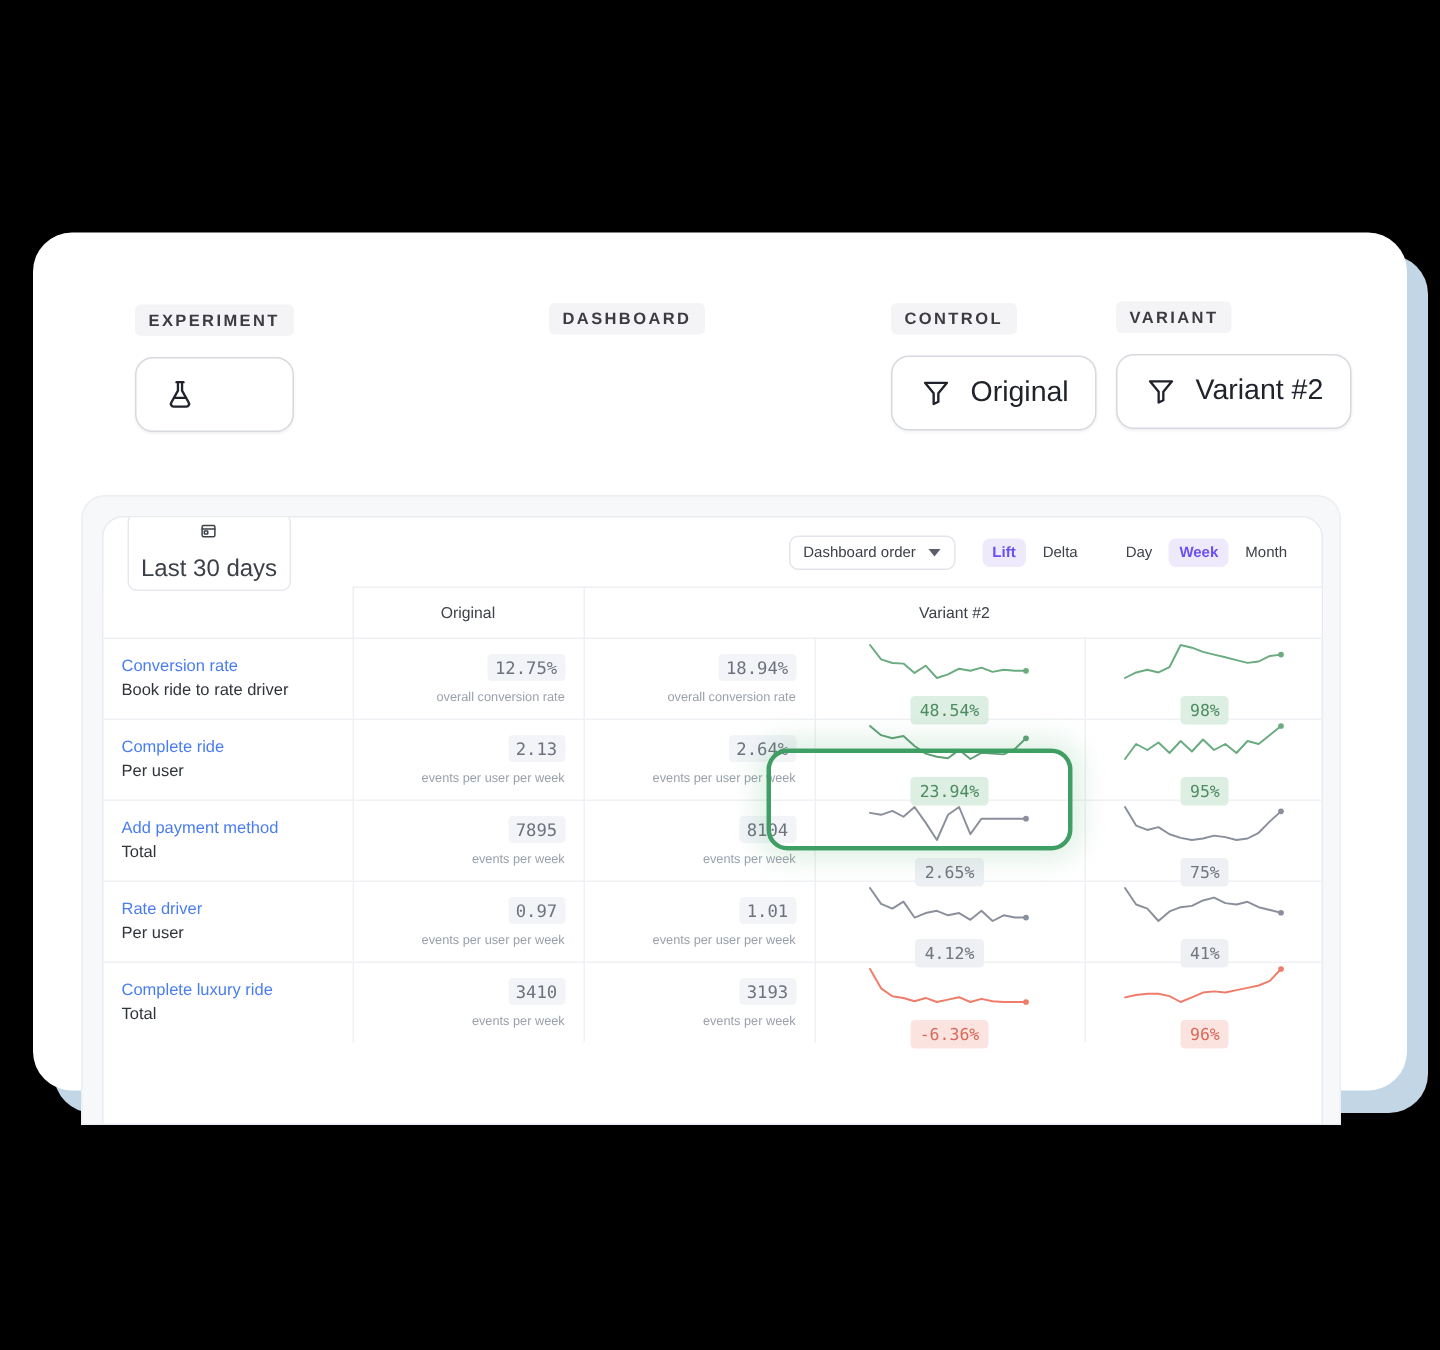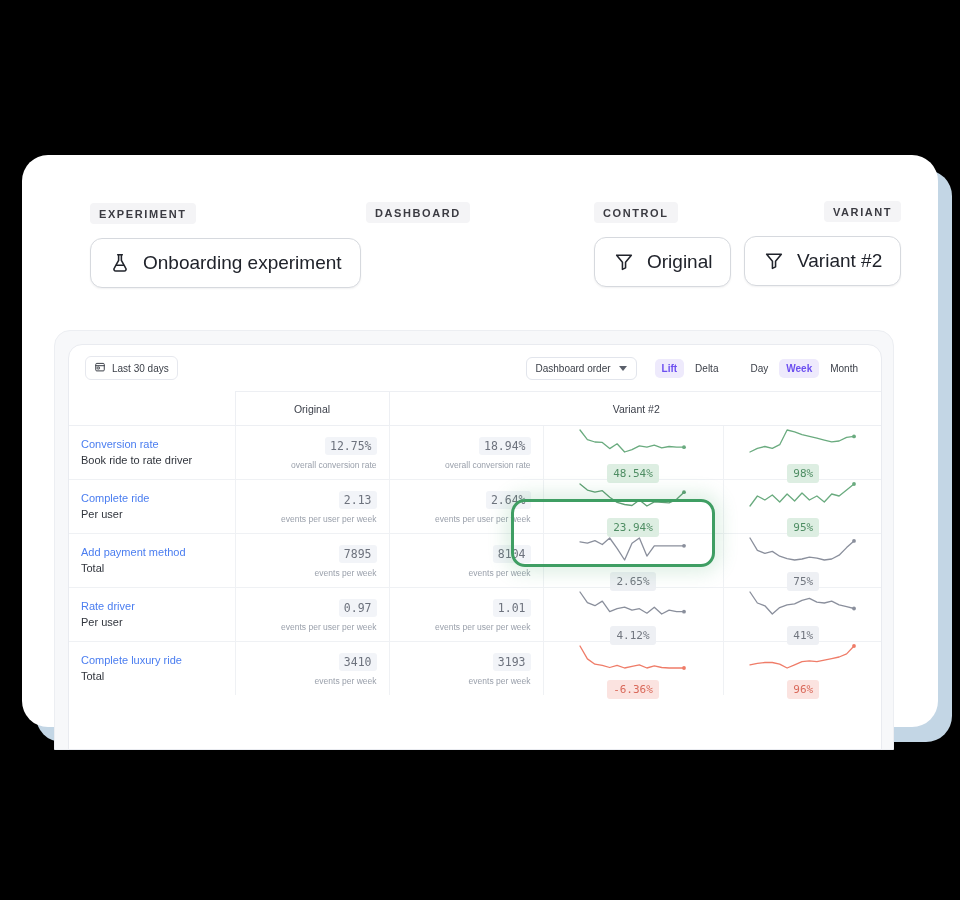--- a/index.html
+++ b/index.html
@@ -87,23 +87,24 @@
     display: flex;
     align-items: center;
     padding: 0 16px;
     justify-content: space-between;
   }
   .date-pill {
     display: flex; align-items: center; gap: 6px;
     border: 1px solid #e6e8ee;
     border-radius: 6px;
     padding: 4px 8px;
-    font-size: 10px;
+    font-size: 16px;
     color: #3c4049;
     background: #fff;
+    flex-direction: column;
   }
   .toolbar-right { display: flex; align-items: center; gap: 18px; }
   .order-select {
     display: flex; align-items: center; gap: 8px;
     border: 1px solid #e2e5ec;
     border-radius: 6px;
     padding: 5px 9px;
     font-size: 10px;
     color: #3c4049;
     background: #fff;
@@ -205,41 +206,40 @@
       <div class="chip-group" style="left:68px; top:48px;">
         <span class="chip-tag">EXPERIMENT</span>
         <div class="chip-btn">
           <span class="chip-icon">
             <svg viewBox="0 0 24 24" width="22" height="22" fill="none" stroke="#20232b" stroke-width="1.7" stroke-linecap="round" stroke-linejoin="round">
               <path d="M9.5 3h5"></path>
                 <path d="M10.5 3v6.2L5.8 17.6A2 2 0 0 0 7.5 20.8h9A2 2 0 0 0 18.2 17.6L13.5 9.2V3"></path>
               <path d="M8.2 14.5h7.6"></path>
             </svg>
           </span>
-          <span class="label">Onboarding experiment</span>
         </div>
       </div>
 
       <div class="chip-group" style="left:344px; top:47px;">
         <span class="chip-tag">DASHBOARD</span>
       </div>
 
       <div class="chip-group" style="left:572px; top:47px;">
         <span class="chip-tag">CONTROL</span>
         <div class="chip-btn">
           <span class="chip-icon">
             <svg viewBox="0 0 24 24" width="22" height="22" fill="none" stroke="#20232b" stroke-width="1.7" stroke-linecap="round" stroke-linejoin="round">
               <path d="M4 4.6h16l-6.3 7.6v6.2l-3.4 1.6v-7.8z"></path>
             </svg>
           </span>
           <span class="label">Original</span>
         </div>
       </div>
 
-      <div class="chip-group" style="left:722px; top:46px;text-align:right;">
+      <div class="chip-group" style="left:722px; top:46px;">
         <span class="chip-tag">VARIANT</span>
         <div class="chip-btn">
           <span class="chip-icon">
             <svg viewBox="0 0 24 24" width="22" height="22" fill="none" stroke="#20232b" stroke-width="1.7" stroke-linecap="round" stroke-linejoin="round">
               <path d="M4 4.6h16l-6.3 7.6v6.2l-3.4 1.6v-7.8z"></path>
             </svg>
           </span>
           <span class="label">Variant #2</span>
         </div>
       </div>

